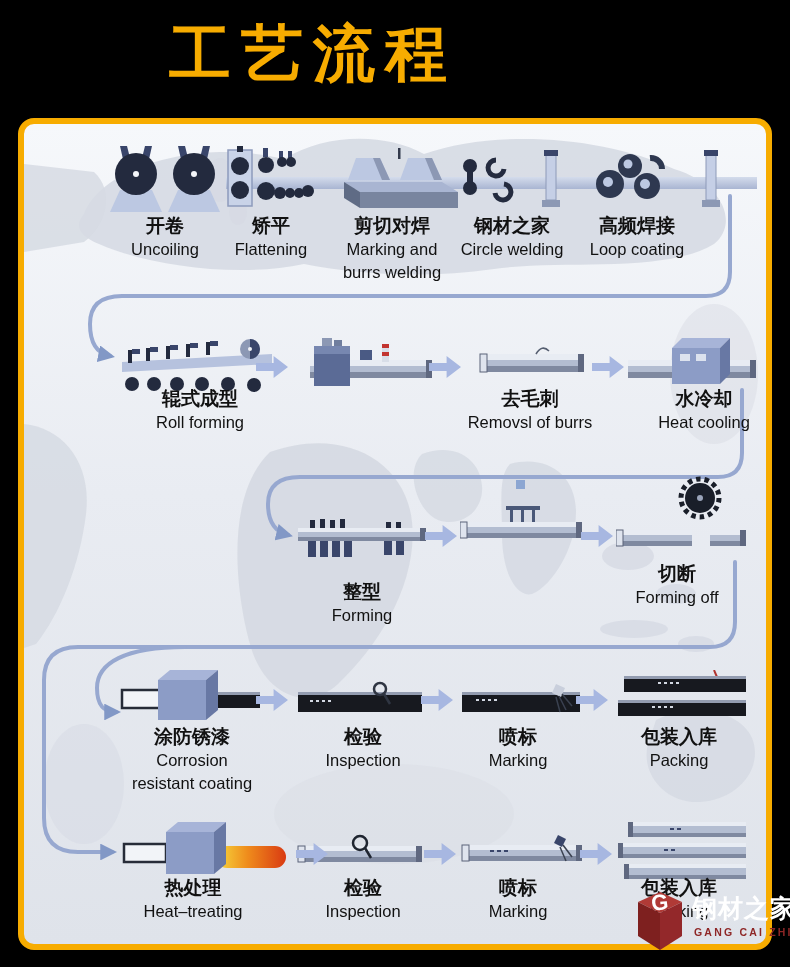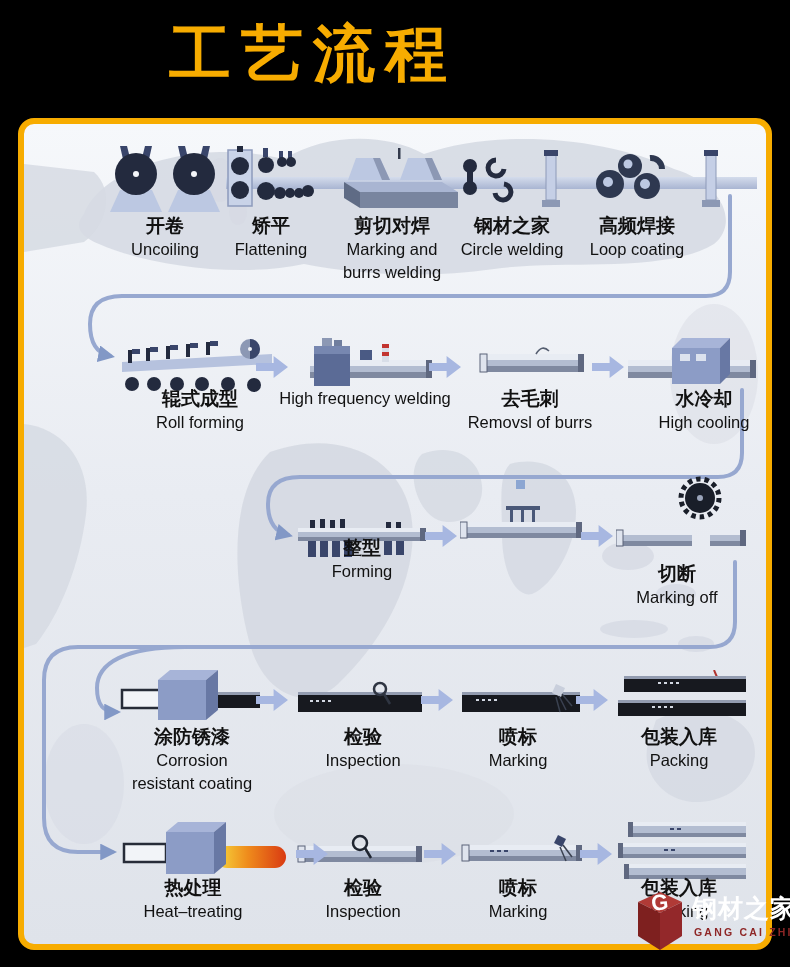--- a/index.html
+++ b/index.html
@@ -427,40 +427,39 @@
 <div class="label" style="left:637px;top:214px">
   <div class="zh">高频焊接</div>
   <div class="en">Loop coating</div>
 </div>
 
 <div class="label" style="left:200px;top:387px">
   <div class="zh">辊式成型</div>
   <div class="en">Roll forming</div>
 </div>
 <div class="label" style="left:365px;top:387px">
-  <div class="en">High frequency welding</div>
 </div>
 <div class="label" style="left:530px;top:387px">
   <div class="zh">去毛刺</div>
   <div class="en">Removsl of burrs</div>
 </div>
 <div class="label" style="left:704px;top:387px">
   <div class="zh">水冷却</div>
-  <div class="en">High cooling</div>
-</div>
-
-<div class="label" style="left:362px;top:536px">
+  <div class="en">Heat cooling</div>
+</div>
+
+<div class="label" style="left:362px;top:580px">
   <div class="zh">整型</div>
   <div class="en">Forming</div>
 </div>
 <div class="label" style="left:524px;top:562px">
 </div>
 <div class="label" style="left:677px;top:562px">
   <div class="zh">切断</div>
-  <div class="en">Marking off</div>
+  <div class="en">Forming off</div>
 </div>
 
 <div class="label" style="left:192px;top:725px">
   <div class="zh">涂防锈漆</div>
   <div class="en">Corrosion</div>
   <div class="en">resistant coating</div>
 </div>
 <div class="label" style="left:363px;top:725px">
   <div class="zh">检验</div>
   <div class="en">Inspection</div>

